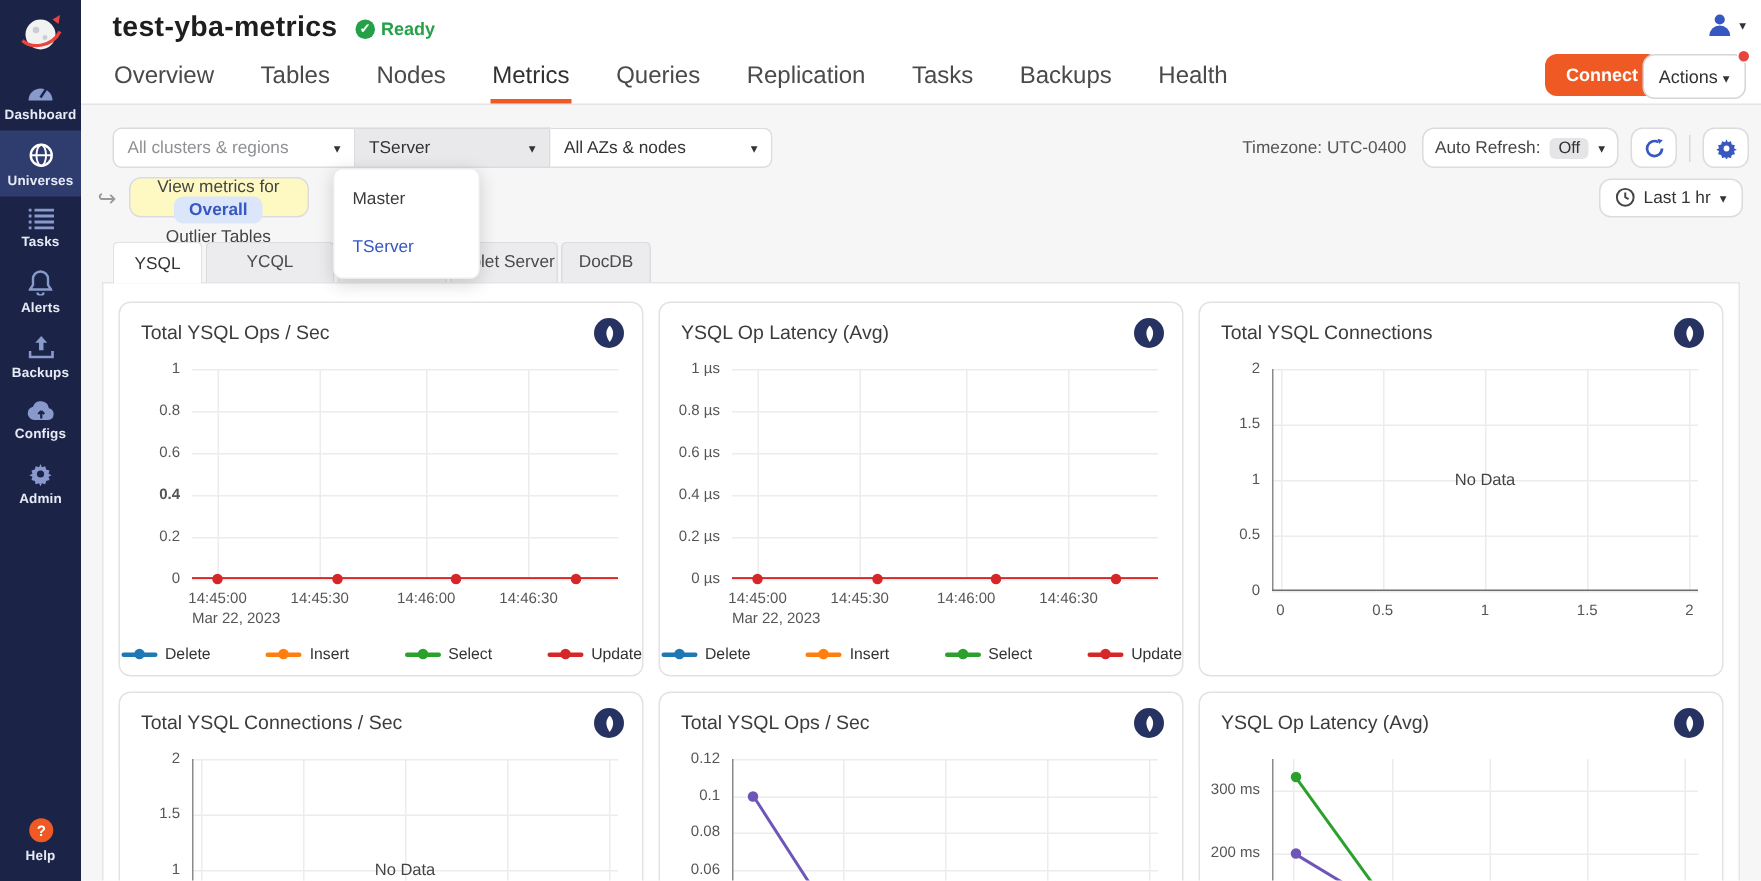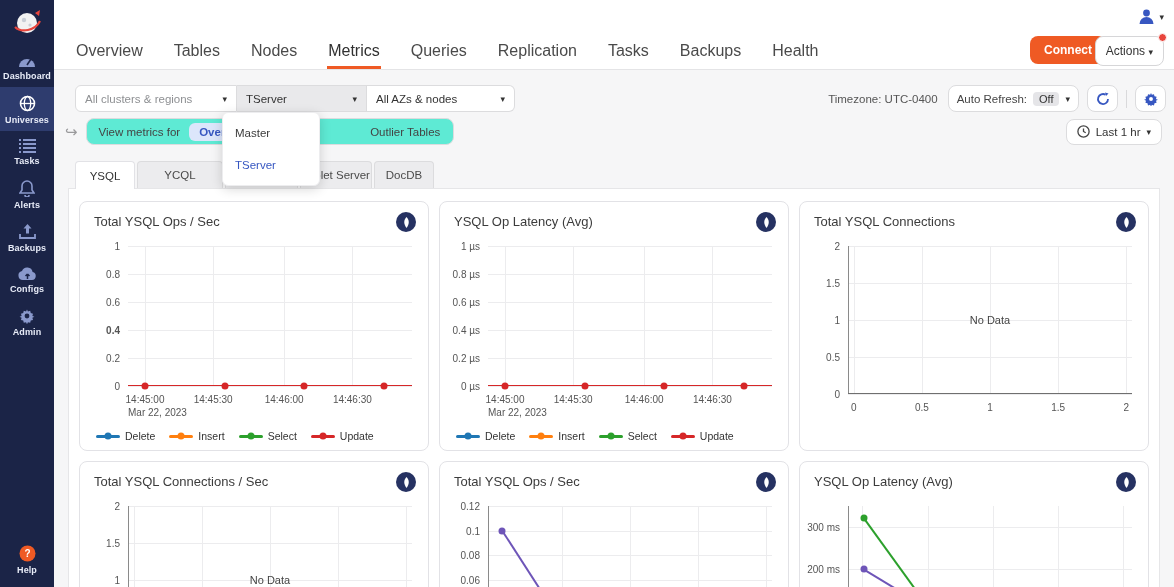--- a/index.html
+++ b/index.html
@@ -45,22 +45,22 @@
   .r-group { margin-left:auto; display:flex; align-items:center; gap:8px; }
   .tz { font-size:11.5px; color:#555; margin-right:2px; }
   .auto-btn { background:#fff; border:1px solid #dcdcde; border-radius:8px; height:27px; padding:0 8px;
     display:flex; align-items:center; gap:6px; font-size:11.5px; color:#444; cursor:pointer; }
   .off-pill { background:#e5e5e8; border-radius:4px; padding:1px 6px; font-size:11px; color:#333; }
   .icon-btn { width:31px; height:27px; background:#fff; border:1px solid #dcdcde; border-radius:8px;
     display:flex; align-items:center; justify-content:center; cursor:pointer; }
   .vdiv { width:1px; height:18px; background:#d9d9db; }
   .frow2 { display:flex; align-items:center; margin:6px 12px 0 11px; height:27px; }
   .hook-arrow { font-size:15px; color:#9a9a9c; margin-right:8px; }
-  .vm-control { background:#5eead4; border:1px solid #dcdcde; border-radius:8px; height:27px;
-    display:flex; align-items:center; padding:0 3px; }
+  .vm-control { background:#fef9c3; border:1px solid #dcdcde; border-radius:8px; height:27px;
+    display:flex; align-items:center; padding:0 3px;flex-direction:column; }
   .vm-label { font-size:11.5px; color:#444; padding:0 9px; }
   .seg { font-size:11.5px; color:#444; padding:3px 10px; border-radius:6px; cursor:pointer; }
   .seg.active { background:#dce6fb; color:#3757c1; font-weight:bold; }
   .seg-spacer { width:112px; height:1px; }
   .range-btn { margin-left:auto; background:#fff; border:1px solid #dcdcde; border-radius:8px; height:26px;
     padding:0 10px; display:flex; align-items:center; gap:6px; font-size:11.5px; color:#333; cursor:pointer; }
   
   .mtabs { display:flex; gap:2px; margin:16px 0 0 21px; position:relative; z-index:2; }
   .mtab { height:27px; display:flex; align-items:center; justify-content:center; font-size:11.5px; color:#4a4a4a;
     background:#ececee; border:1px solid #dcdcde; border-bottom:none; border-radius:4px 4px 0 0; cursor:pointer; }
@@ -78,21 +78,21 @@
   .vgrid { position:absolute; top:0; bottom:0; width:1px; background:#ececee; }
   .axis-b { position:absolute; left:0; right:0; bottom:0; height:1px; background:#6f6f6f; }
   .axis-l { position:absolute; top:0; bottom:0; left:0; width:1px; background:#8a8a8a; }
   .ylab { position:absolute; right:calc(100% + 8px); font-size:10px; color:#555; transform:translateY(-50%); white-space:nowrap; }
   .xlab { position:absolute; top:calc(100% + 8px); font-size:10px; color:#555; transform:translateX(-50%); white-space:nowrap; }
   .xsub { position:absolute; top:calc(100% + 21px); font-size:10px; color:#555; white-space:nowrap; }
   .nodata { position:absolute; left:0; right:0; top:50%; transform:translateY(-50%);
     text-align:center; font-size:11px; color:#444; }
   .plot svg { position:absolute; inset:0; width:100%; height:100%; overflow:hidden; }
   .marker { position:absolute; width:7px; height:7px; border-radius:50%; transform:translate(-50%,-50%); }
-  .legend { position:absolute; left:16px; right:0; bottom:8px; display:flex; justify-content:flex-start; gap:14px; }
+  .legend { position:absolute; left:1px; right:0; bottom:8px; display:flex; justify-content:space-between; gap:14px; }
   .lg-item { display:flex; align-items:center; gap:5px; font-size:10.5px; color:#333; }
   .lg-line { position:relative; width:24px; height:3px; border-radius:2px; }
   .lg-dot { position:absolute; left:50%; top:50%; transform:translate(-50%,-50%); width:7px; height:7px; border-radius:50%; }
   
   .nt-menu { position:absolute; left:168px; top:112px; width:98px; background:#fff; border:1px solid #ededef;
     border-radius:6px; box-shadow:0 3px 12px rgba(0,0,0,.16); z-index:80; padding:4px 0; }
   .nt-item { font-size:11.5px; color:#3c3c3c; padding:10px 12px; cursor:pointer; white-space:nowrap; }
   .nt-item.selected { color:#3757c1; }
 </style>
 </head>
@@ -179,20 +179,27 @@
       <circle cx="8.5" cy="8.5" r="8" fill="#ef5a24"></circle>
       <text x="8.5" y="12.2" text-anchor="middle" font-size="10" font-weight="bold" fill="#fff" font-family="Liberation Sans, sans-serif">?</text>
     </svg>
     <div class="s-label">Help</div>
   </div>
 </aside>
 
 <div class="main">
 
   <div class="topbar">
+    <div class="title-row">
+      <div class="u-title">test-yba-metrics</div>
+      <div class="ready">
+        <span class="ready-dot">✓</span>
+        <span>Ready</span>
+      </div>
+    </div>
 
     <div class="avatar-box">
       <svg width="17" height="17" viewBox="0 0 17 17">
         <circle cx="8.5" cy="5" r="3.4" fill="#3757c1"></circle>
         <path d="M1.5 16 a7 7 0 0 1 14 0 z" fill="#3757c1"></path>
       </svg>
       <span class="caret">▾</span>
     </div>
 
     <div class="nav-tabs">

